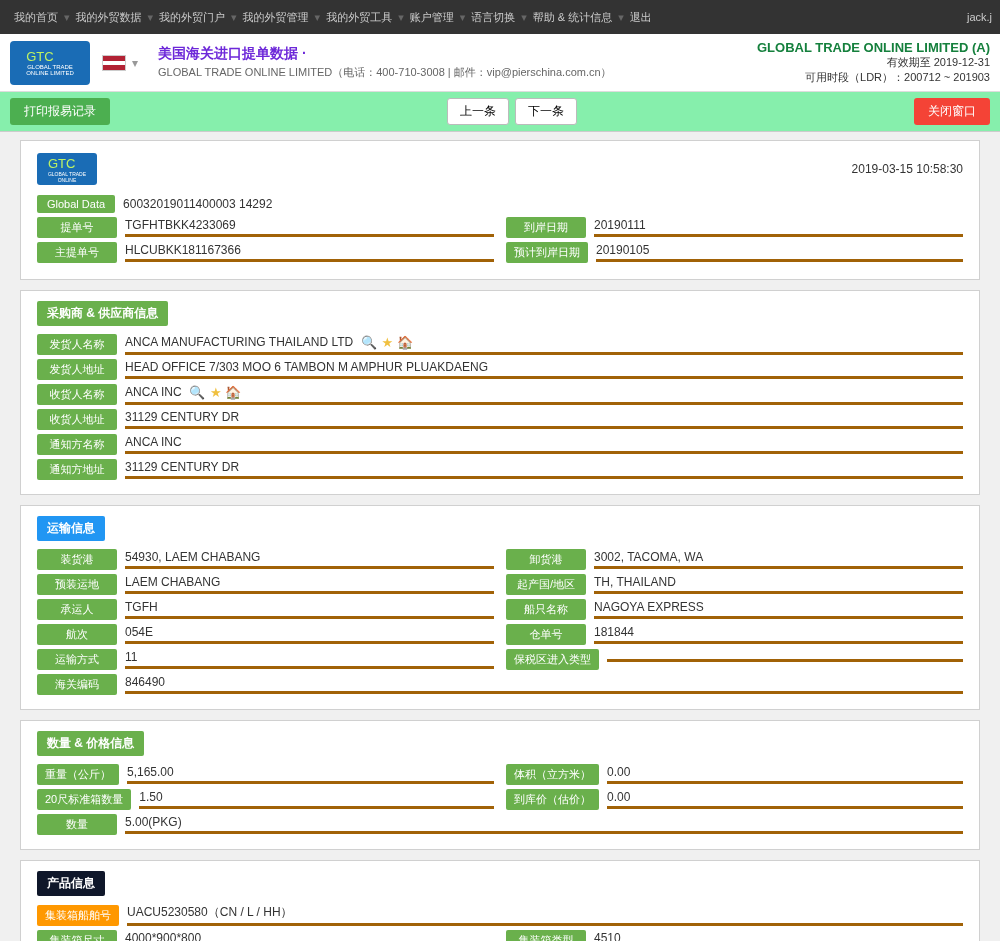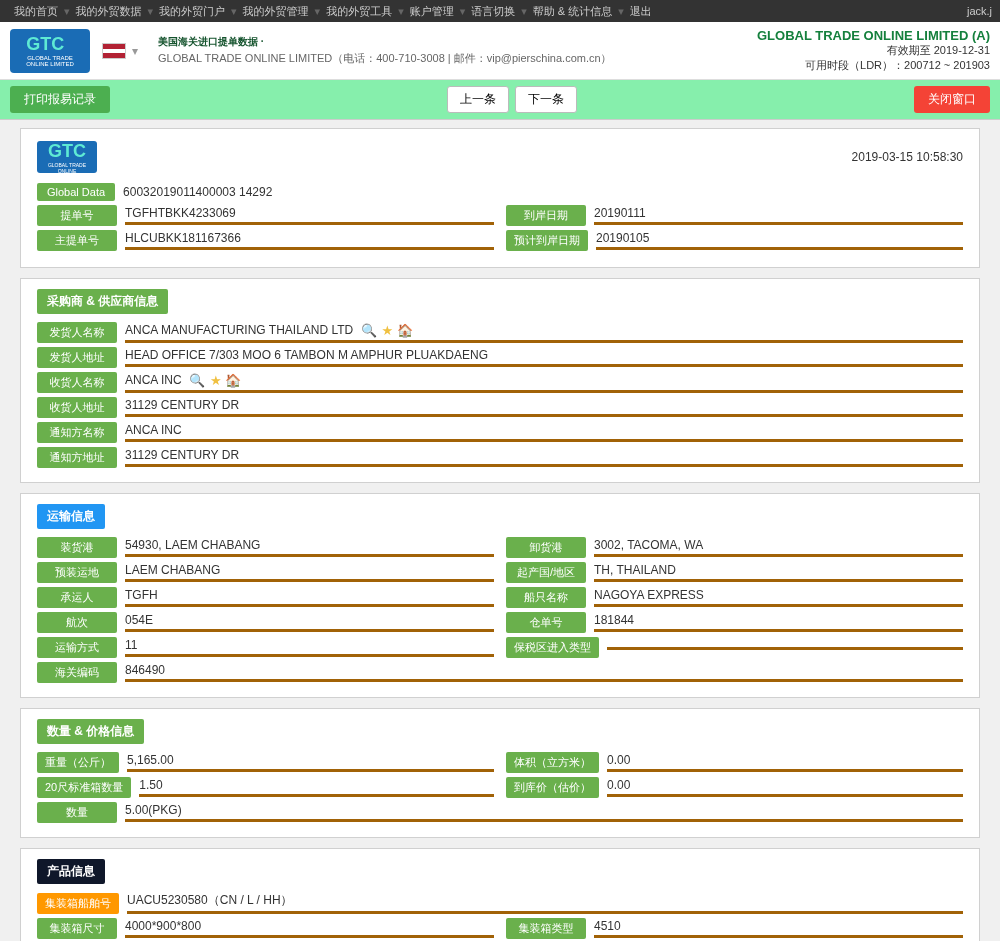--- a/index.html
+++ b/index.html
@@ -1,31 +1,31 @@
 <!DOCTYPE html>
 <html><head>
   <meta charset="utf-8">
   <style>
     * { box-sizing: border-box; margin: 0; padding: 0; }
     body { font-family: Arial, sans-serif; font-size: 12px; background: #f0f0f0; color: #333; }
 
     
-    .top-nav { background: #333; color: #ccc; display: flex; align-items: center; padding: 0 8px; height: 22px; font-size: 11px; }
+    .top-nav { background: #333; color: #ccc; display: flex; align-items: center; padding: 0 8px; height: 34px; font-size: 11px; }
     .top-nav .nav-item { display: flex; align-items: center; cursor: pointer; padding: 0 6px; height: 100%; }
     .top-nav .sep { color: #666; }
     .top-nav .right { margin-left: auto; }
 
     
     .header { background: #fff; border-bottom: 1px solid #ddd; display: flex; align-items: center; padding: 6px 10px; height: 58px; }
     .logo-area { display: flex; align-items: center; }
     .logo-box { width: 80px; height: 44px; background: #1a6cb5; display: flex; align-items: center; justify-content: center; border-radius: 4px; }
     .flag-area { margin-left: 12px; display: flex; align-items: center; }
     .flag { width: 24px; height: 16px; background: linear-gradient(#b22234 33%, #fff 33%, #fff 66%, #b22234 66%); border: 1px solid #ccc; margin-right: 4px; }
     .header-title { margin-left: 20px; }
-    .header-title .main-title { font-size: 10px; font-weight: bold; color: #14532d; }
+    .header-title .main-title { font-size: 14px; font-weight: bold; color: #6d28d9; }
     .header-title .sub-title { font-size: 11px; color: #666; margin-top: 2px; }
     .header-right { margin-left: auto; text-align: right; }
     .brand-name { color: #15803d; font-size: 13px; font-weight: bold; }
     .validity { font-size: 11px; color: #333; }
 
     
     .action-bar { background: #86efac; border-bottom: 1px solid #ccc; display: flex; align-items: center; justify-content: space-between; padding: 6px 10px; }
     .btn-print { background: #4caf50; color: #fff; border: none; padding: 5px 14px; border-radius: 3px; cursor: pointer; font-size: 12px; }
     .btn-nav { background: #fff; border: 1px solid #bbb; padding: 4px 12px; border-radius: 3px; cursor: pointer; font-size: 12px; margin: 0 3px; }
     .btn-close { background: #f44336; color: #fff; border: none; padding: 5px 14px; border-radius: 3px; cursor: pointer; font-size: 12px; }
@@ -33,21 +33,21 @@
 
     
     .main-content { padding: 8px 20px; background: #f0f0f0; }
 
     
     .card { background: #fff; border: 1px solid #d0d0d0; margin-bottom: 10px; padding: 12px 16px; }
 
     
     .record-header { display: flex; justify-content: space-between; align-items: center; margin-bottom: 10px; }
     .gtc-logo-sm { width: 60px; height: 32px; background: #1a6cb5; display: flex; align-items: center; justify-content: center; border-radius: 3px; }
-    .gtc-sm-text { color: #5eead4; font-size: 18px; font-weight: bold; }
+    .gtc-sm-text { color: #bef264; font-size: 13px; font-weight: normal; }
     .record-time { font-size: 12px; color: #333; }
 
     
     .field-row { display: flex; margin-bottom: 4px; align-items: center; }
     .field-label { background: #6ab04c; color: #fff; font-size: 11px; padding: 3px 8px; border-radius: 2px; min-width: 80px; text-align: center; white-space: nowrap; margin-right: 8px; flex-shrink: 0; }
     .field-label-orange { background: #ff9800; }
     .field-value { font-size: 12px; color: #333; flex: 1; border-bottom: 3px solid #a16207; padding-bottom: 2px; display: flex; align-items: center; }
     .field-icons { display: flex; gap: 4px; margin-left: 8px; }
     .icon-search { cursor: pointer; color: #666; font-size: 13px; }
     .icon-star { cursor: pointer; color: #f0c040; font-size: 13px; }

